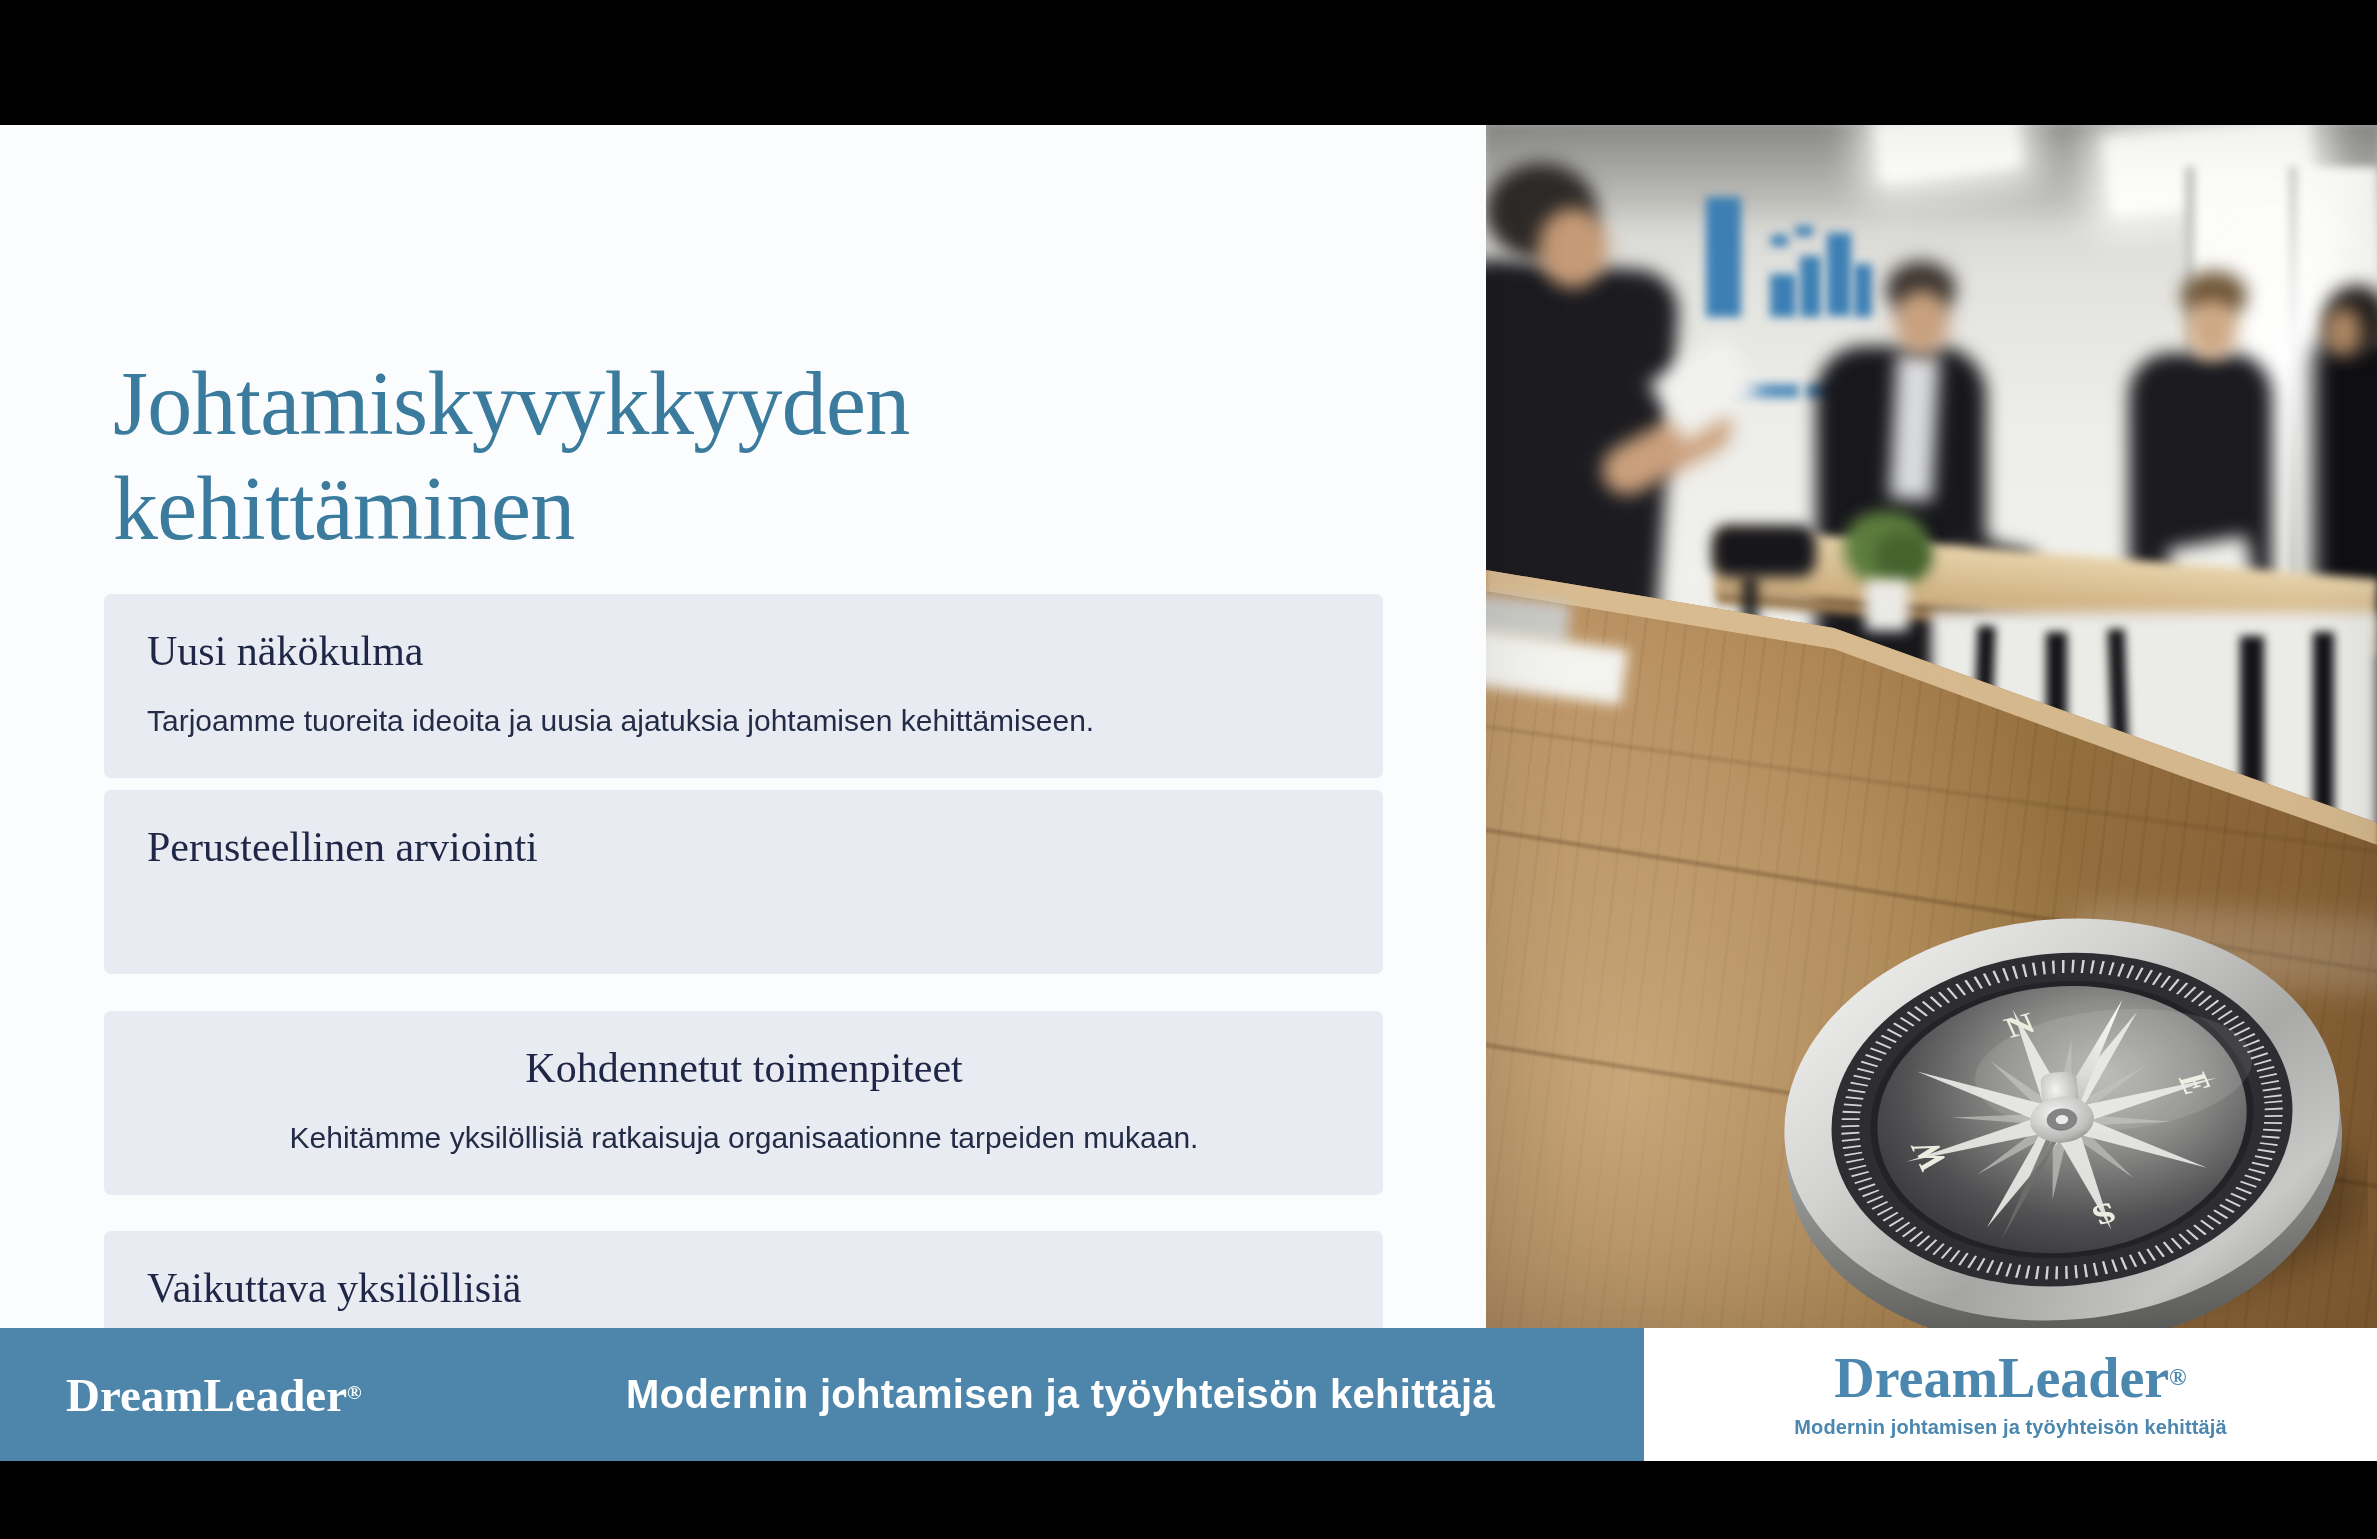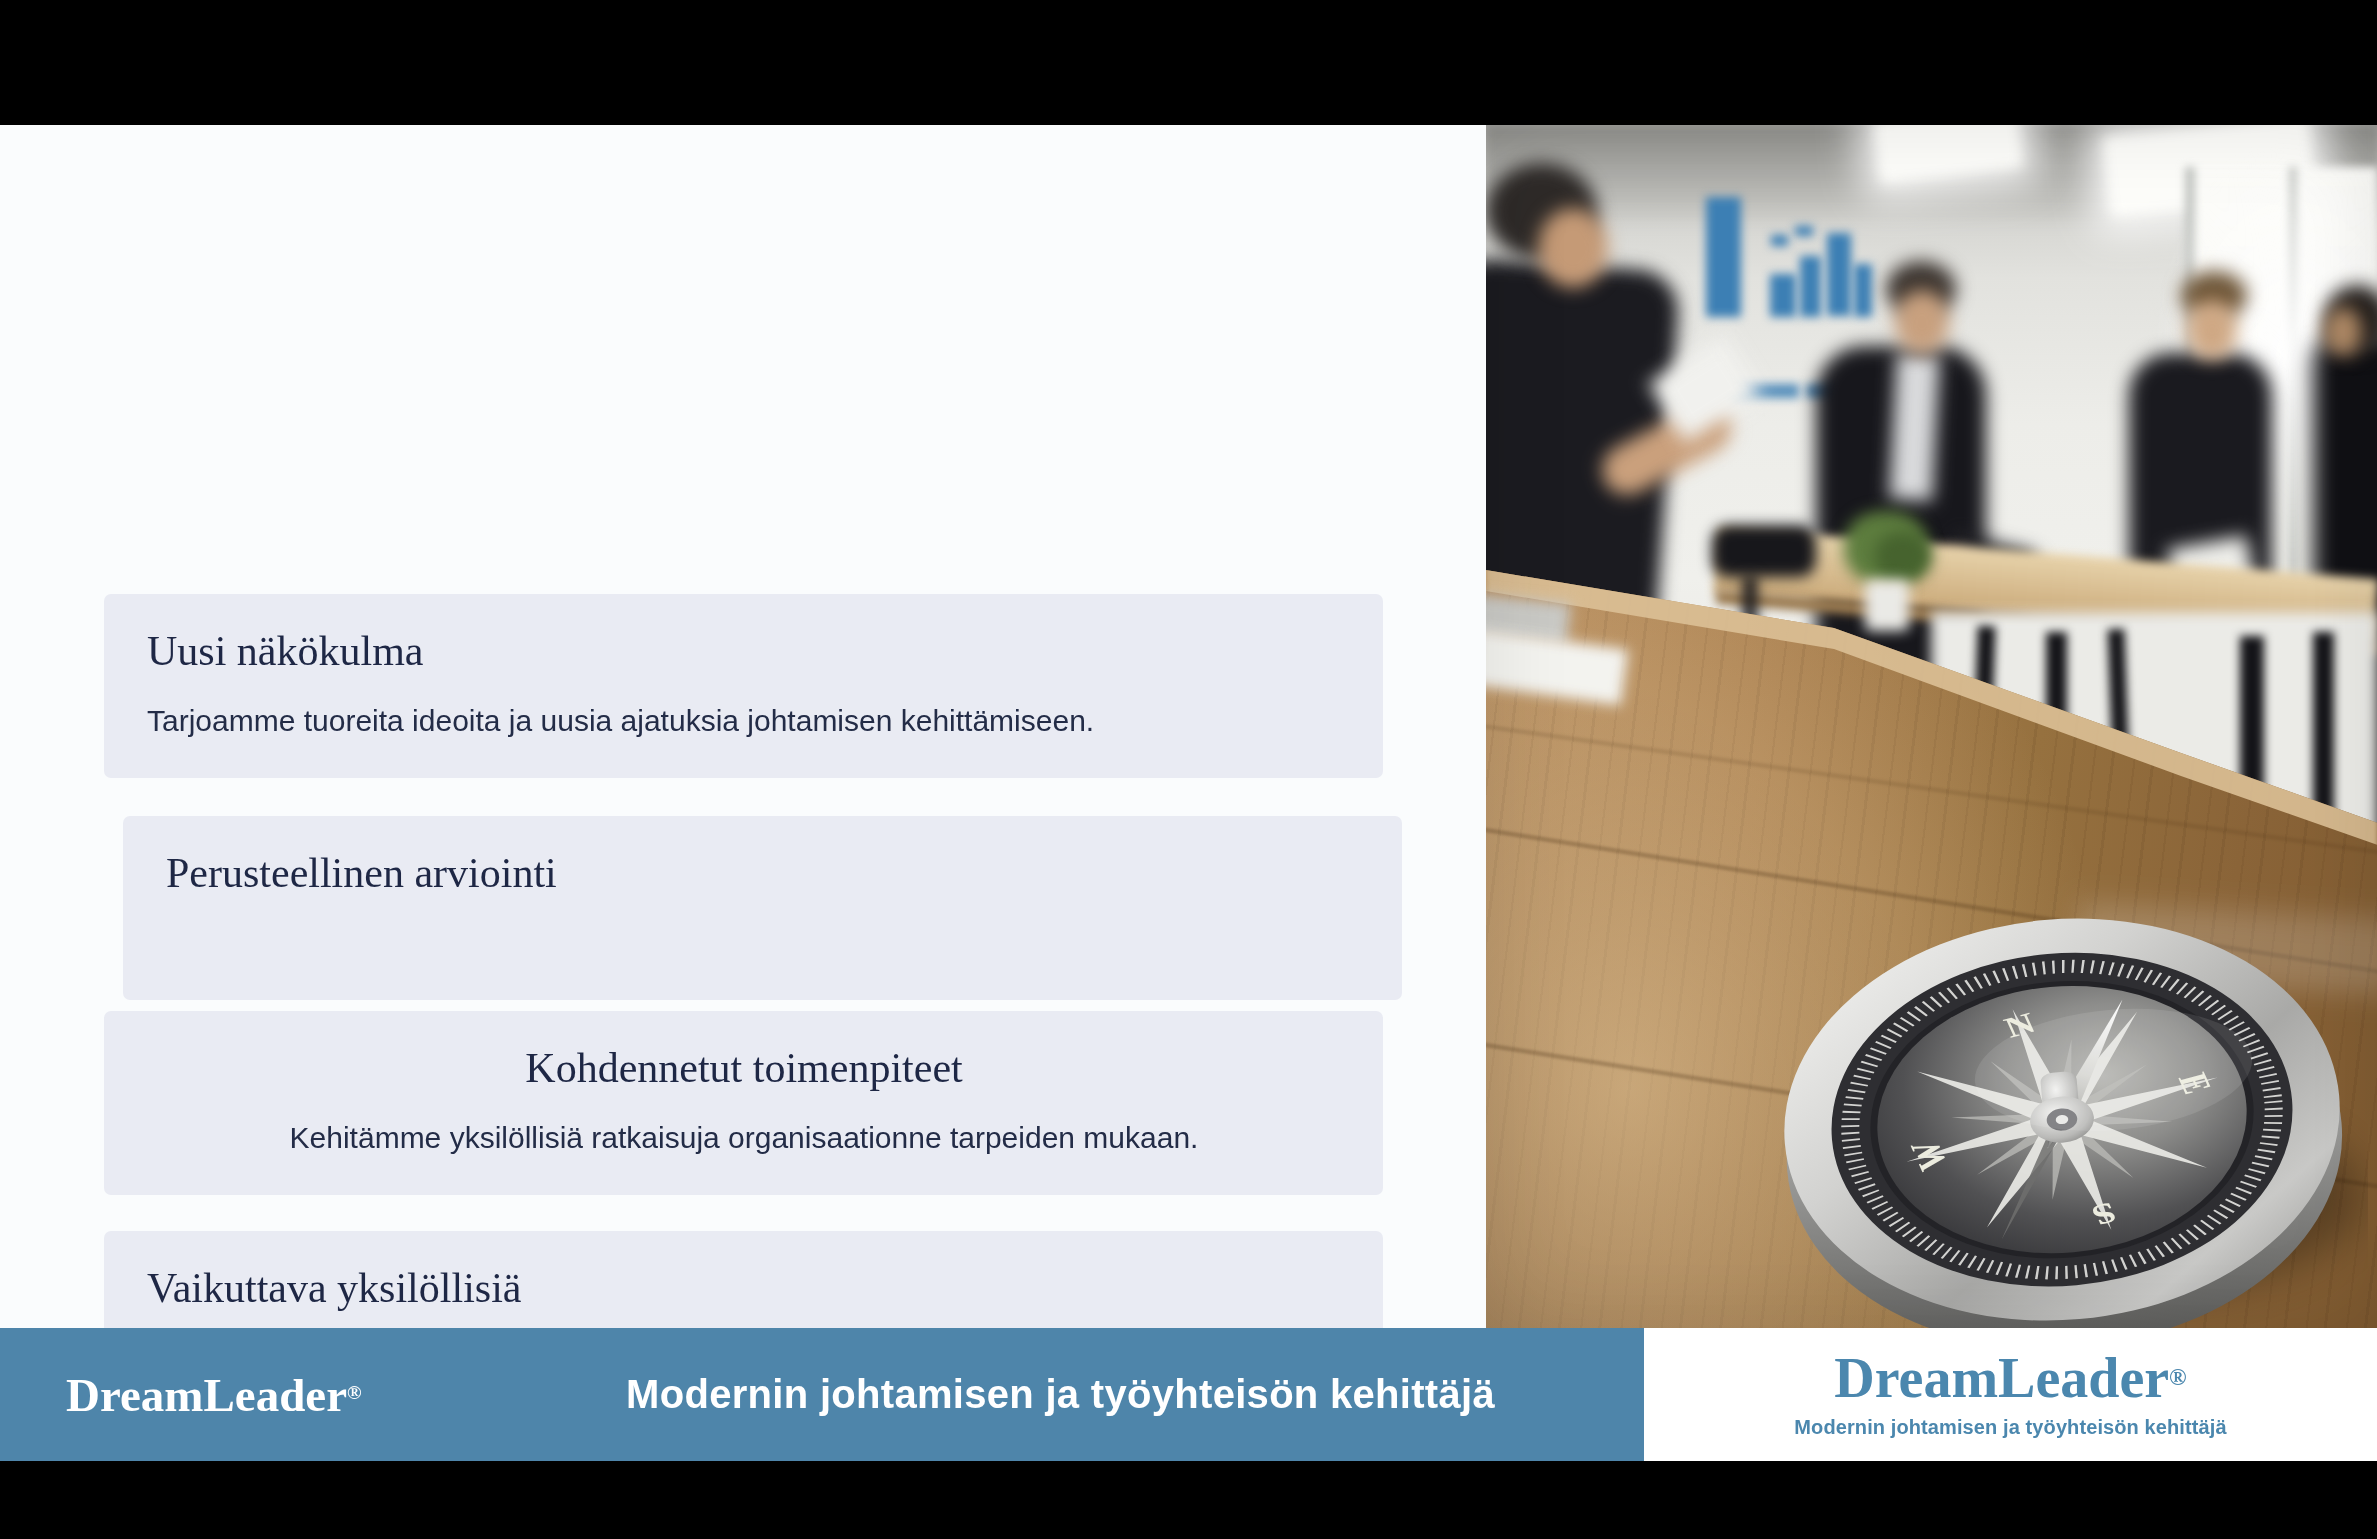--- a/index.html
+++ b/index.html
@@ -9,21 +9,21 @@
   .bar.top{top:0;height:125px;}
   .bar.bottom{top:1461px;height:78px;}
 
   
   .left-panel{position:absolute;left:0;top:125px;width:1486px;height:1203px;background:#fafcfd;}
   .title{position:absolute;left:113px;top:167px;width:1084px;
          font-family:"Liberation Serif",serif;font-size:90px;line-height:1.16;
          color:#3a7b9e;font-weight:400;letter-spacing:-0.7px;}
   .card{position:absolute;left:104px;width:1279px;height:184px;background:#e9ebf3;
         border-radius:7px;box-sizing:border-box;padding:33px 42px 0 43px;}
-  .card.c0{top:469px;} .card.c1{top:691px;margin-left:19px;} .card.c2{top:886px;text-align:center;} .card.c3{top:1106px;}
+  .card.c0{top:469px;} .card.c1{top:665px;} .card.c2{top:886px;text-align:center;} .card.c3{top:1106px;}
   .card h3{margin:0;font-family:"Liberation Serif",serif;font-size:42px;font-weight:500;
            color:#1e2745;line-height:1.15;}
   .card p{margin:26.4px 0 0 0;font-size:30px;color:#232c47;line-height:1.25;}
 
   
   .photo{position:absolute;left:1486px;top:125px;width:892px;height:1203px;overflow:hidden;
          background:linear-gradient(180deg,#a9a9a5 0,#cfcfcb 63px,#e2e2de 153px,#ededE9 299px,#f0f0ec 452px,#e9e8e4 598px,#e4e2dd 695px);}
   .photo *{position:absolute;}
   .ceiling{left:0;top:0;width:892px;height:104px;
            background:linear-gradient(180deg,#8f8f8b,#b5b5b1 60%,rgba(181,181,177,0));filter:blur(4.2px);}
@@ -118,20 +118,21 @@
   .fw-brand sup{font-size:23.6px;vertical-align:50%;}
   .fw-tagline{margin-top:9.7px;font-weight:700;font-size:20px;color:#4b87ae;letter-spacing:0.1px;}
 </style>
 </head>
 <body>
 
 <div class="slide">
   <div class="bar top"></div>
 
   <div class="left-panel">
+    <h1 class="title">Johtamiskyvykkyyden kehittäminen</h1>
 
     <div class="card c0">
       <h3>Uusi näkökulma</h3>
       <p>Tarjoamme tuoreita ideoita ja uusia ajatuksia johtamisen kehittämiseen.</p>
     </div>
     <div class="card c1">
       <h3>Perusteellinen arviointi</h3>
     </div>
     <div class="card c2">
       <h3>Kohdennetut toimenpiteet</h3>

